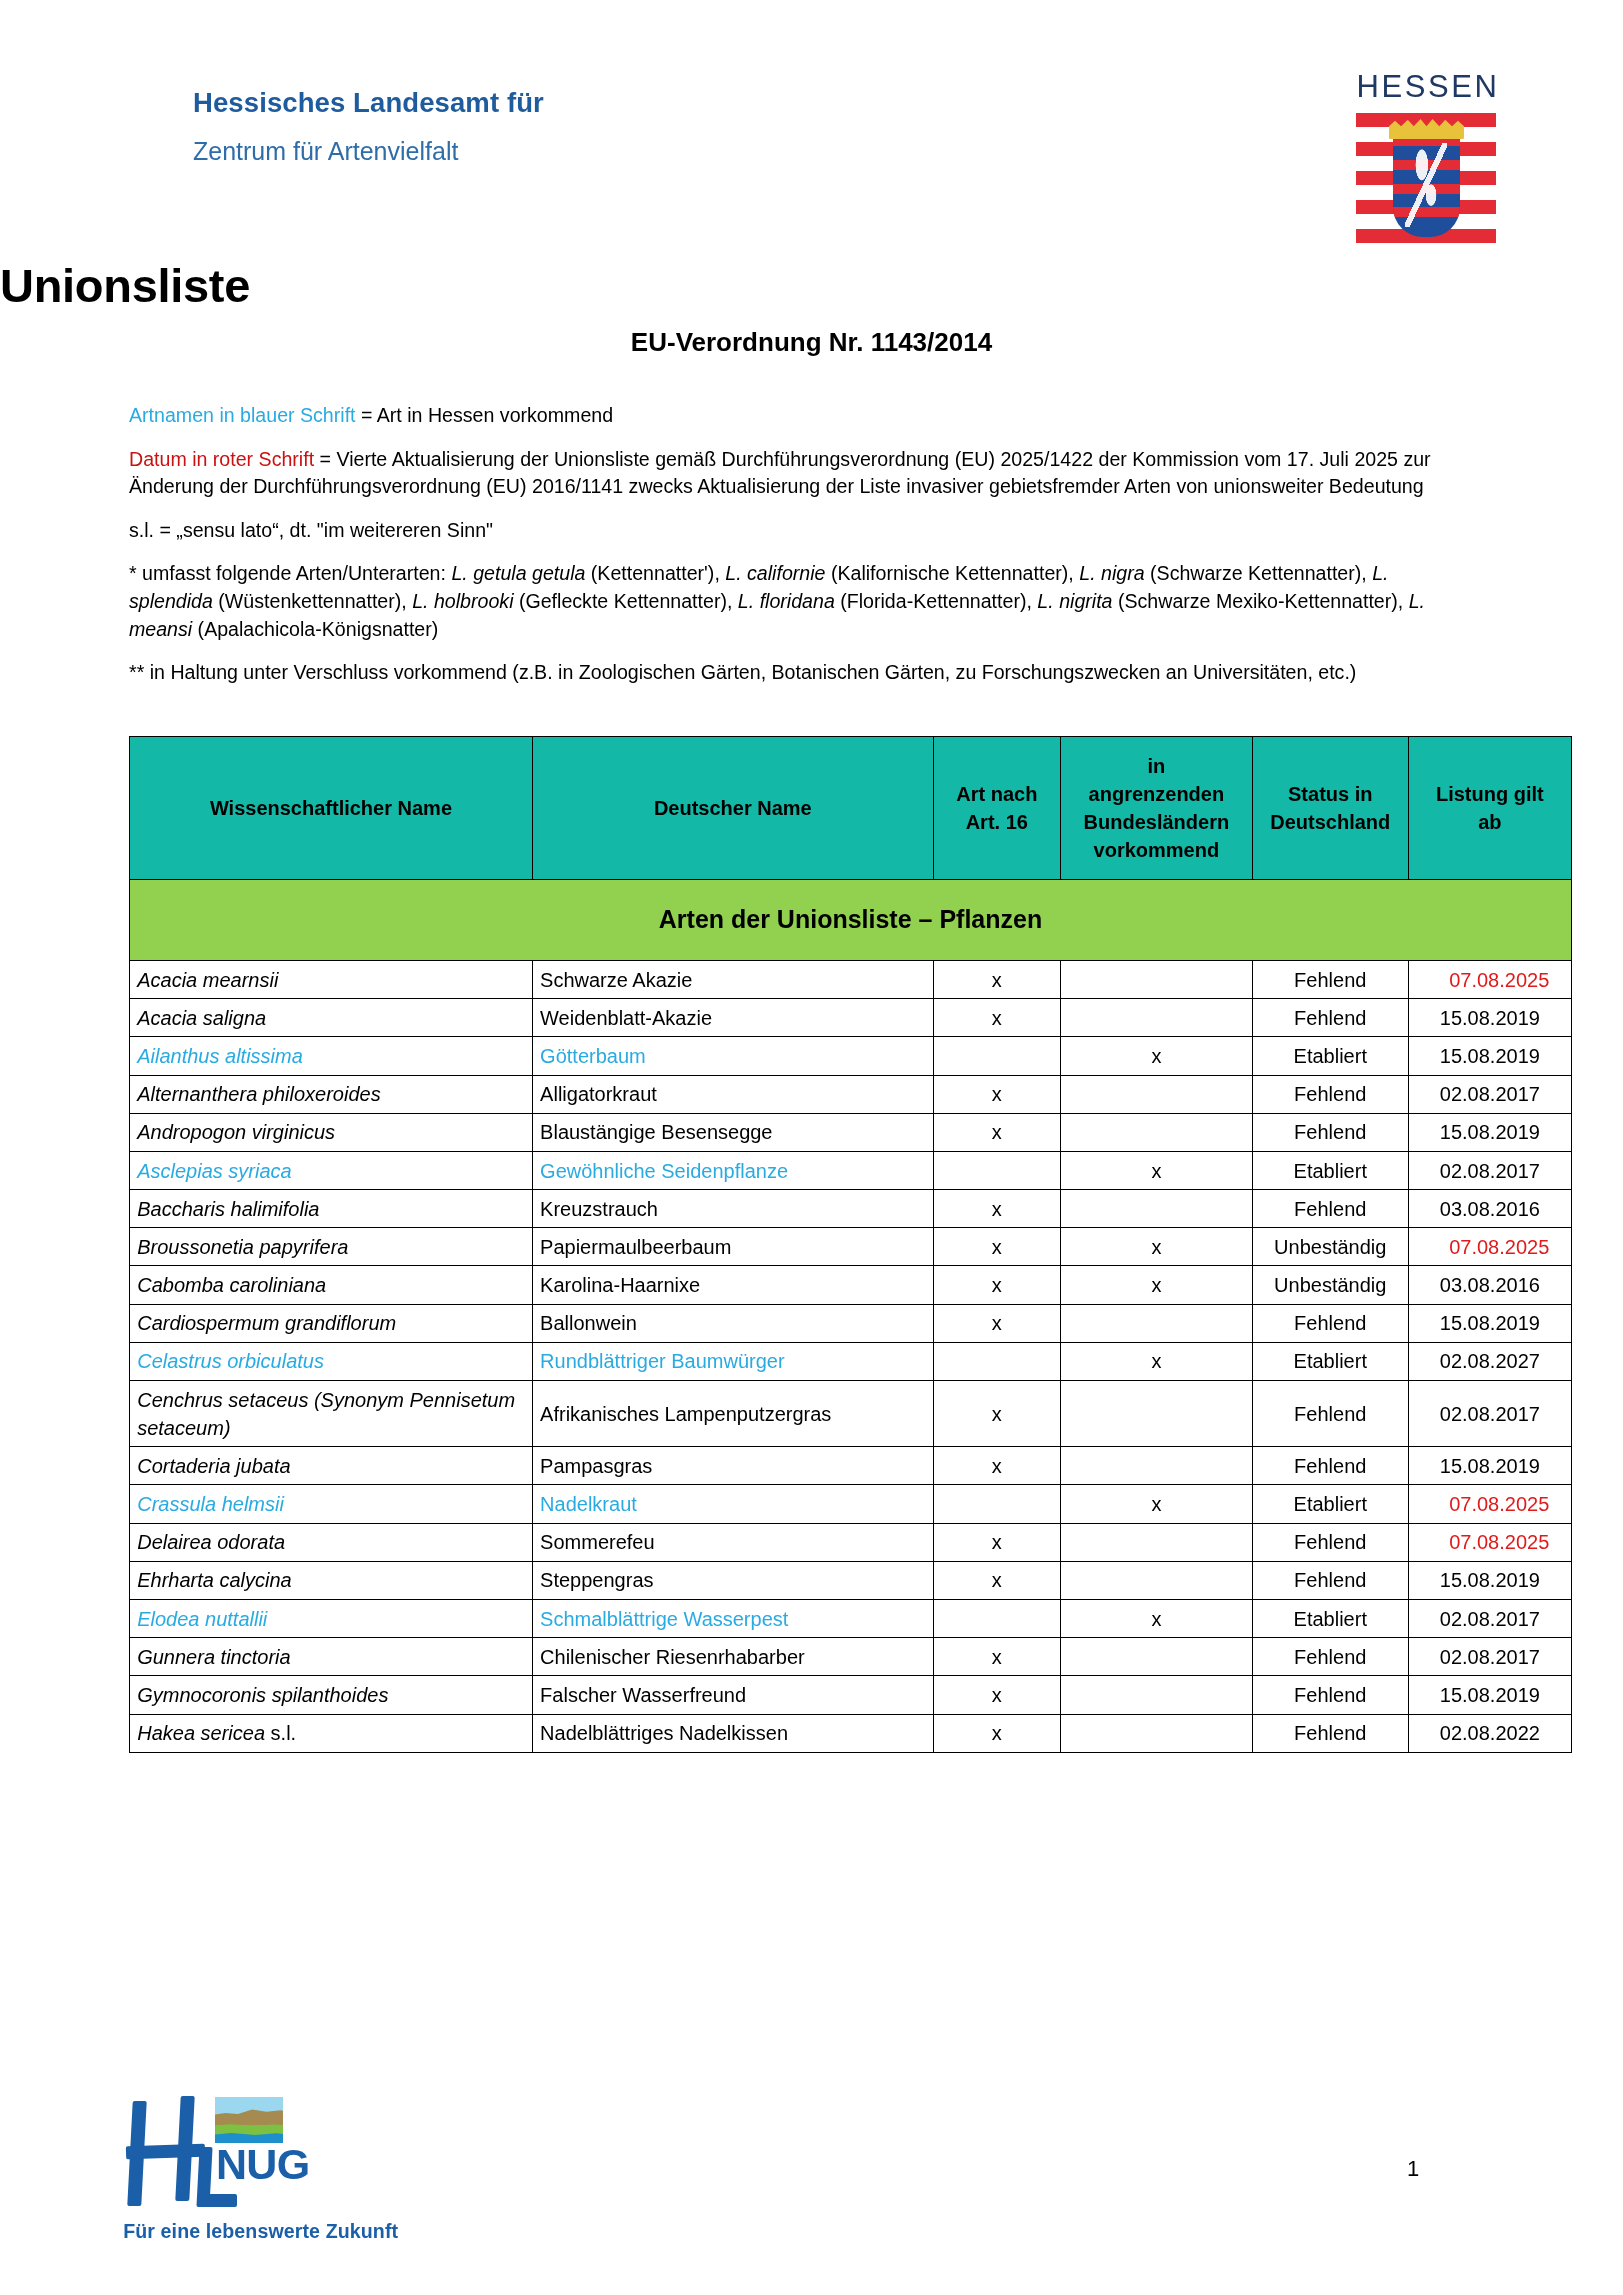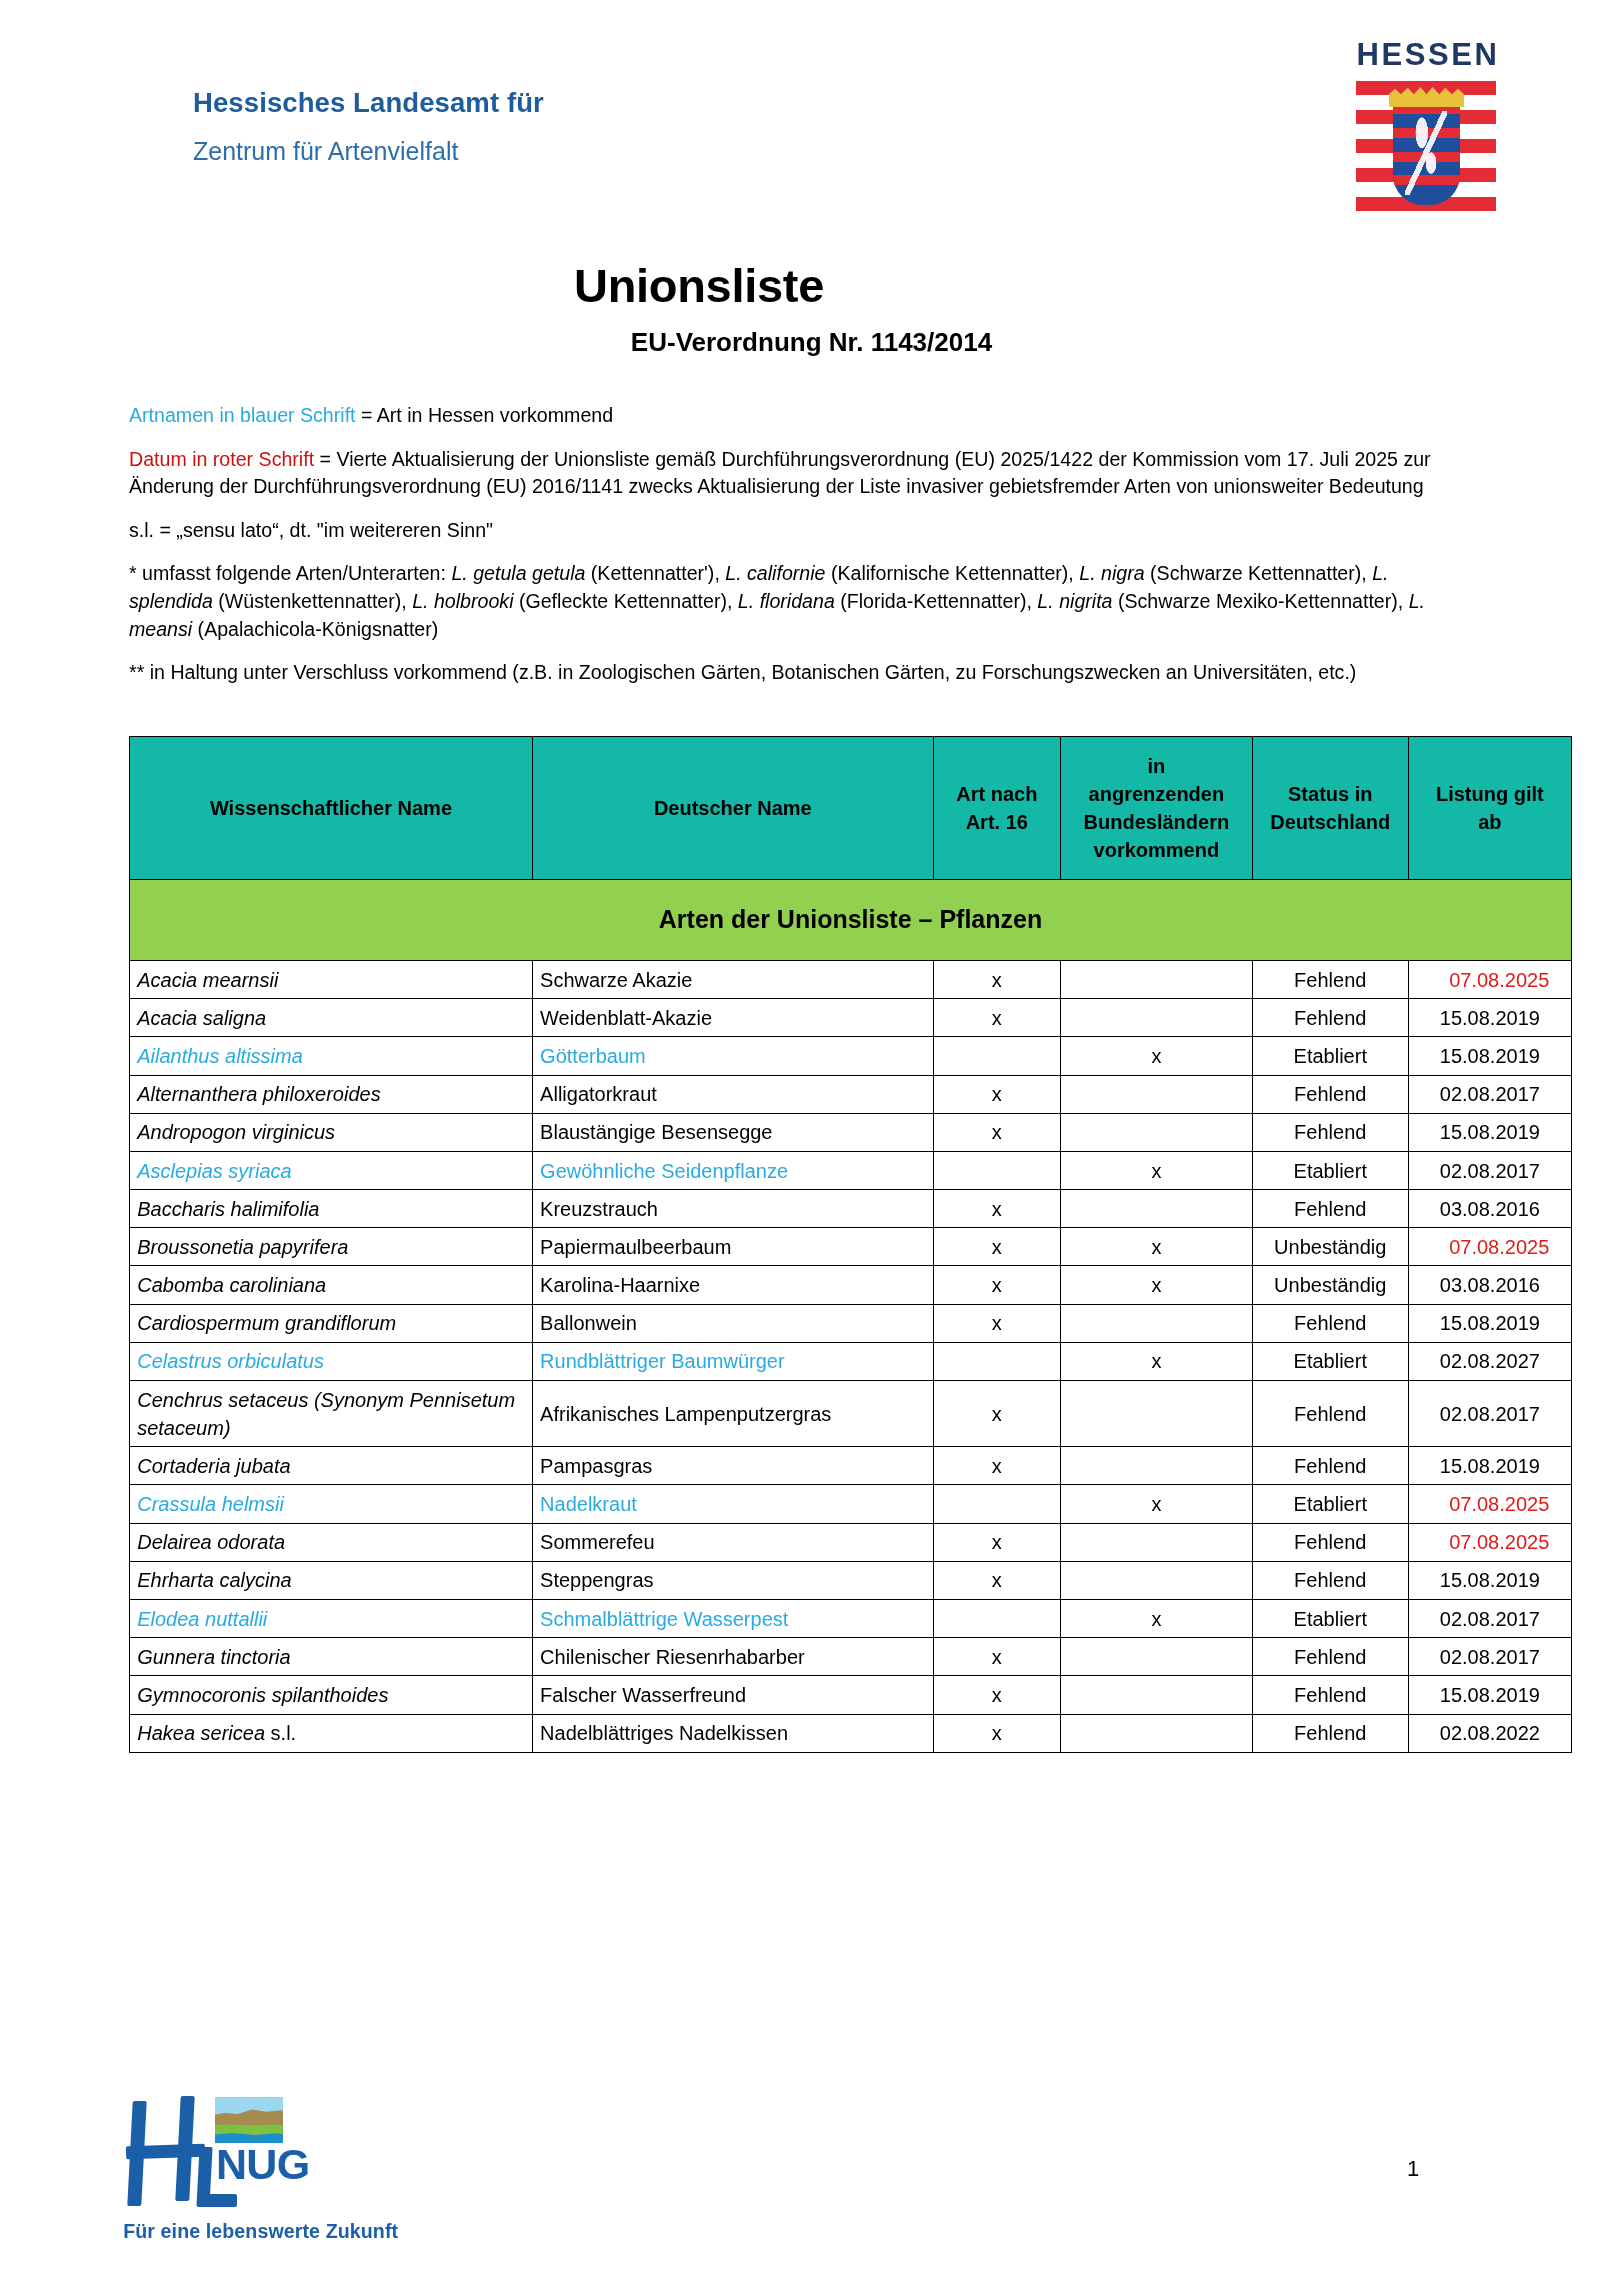--- a/index.html
+++ b/index.html
@@ -30,22 +30,23 @@
     font-size:25px;font-weight:normal;color:#2E6DA8;line-height:1.35;
     margin-top:14.4px;
   }
 
   
   .hessen{
     position:absolute;left:1356px;top:39px;width:144px;
   }
   .hessen .word{
     font-size:31px;letter-spacing:2.6px;color:#1F3864;
-    text-align:center;font-weight:bold;line-height:1;
+    text-align:center;font-weight:normal;line-height:1;
     margin-bottom:8.5px;
+    margin-top:32px;
   }
   .hessen .flag{
     position:relative;width:140px;height:128px;background:#fff;
   }
   .hessen .stripe{
     position:absolute;left:0;width:140px;height:14.4px;background:#E32C36;
   }
   .hessen .shield{
     position:absolute;left:37px;top:15.7px;width:67px;height:111px;
     background:#1F4E9C;
@@ -68,21 +69,21 @@
     background:#E8C23B;
     clip-path:polygon(0 100%,0 46%,8% 14%,16% 46%,25% 8%,33% 46%,42% 4%,50% 46%,58% 4%,67% 46%,75% 8%,84% 46%,92% 14%,100% 46%,100% 100%);
   }
   .hessen .crownband{
     position:absolute;left:33px;top:22px;width:75px;height:6.5px;background:#E8C23B;
     border-radius:1.3px;
   }
 
   
   .title{
-    position:absolute;left:0;top:258px;width:1398px;text-align:center;
+    position:absolute;left:0;top:258px;width:1398px;
     font-size:47px;font-weight:bold;letter-spacing:-0.3px;
   }
   .subtitle{
     position:absolute;left:0;top:327px;width:1623px;text-align:center;
     font-size:26px;font-weight:bold;
   }
 
   
   .notes{
     position:absolute;left:129px;top:402px;width:1328px;

